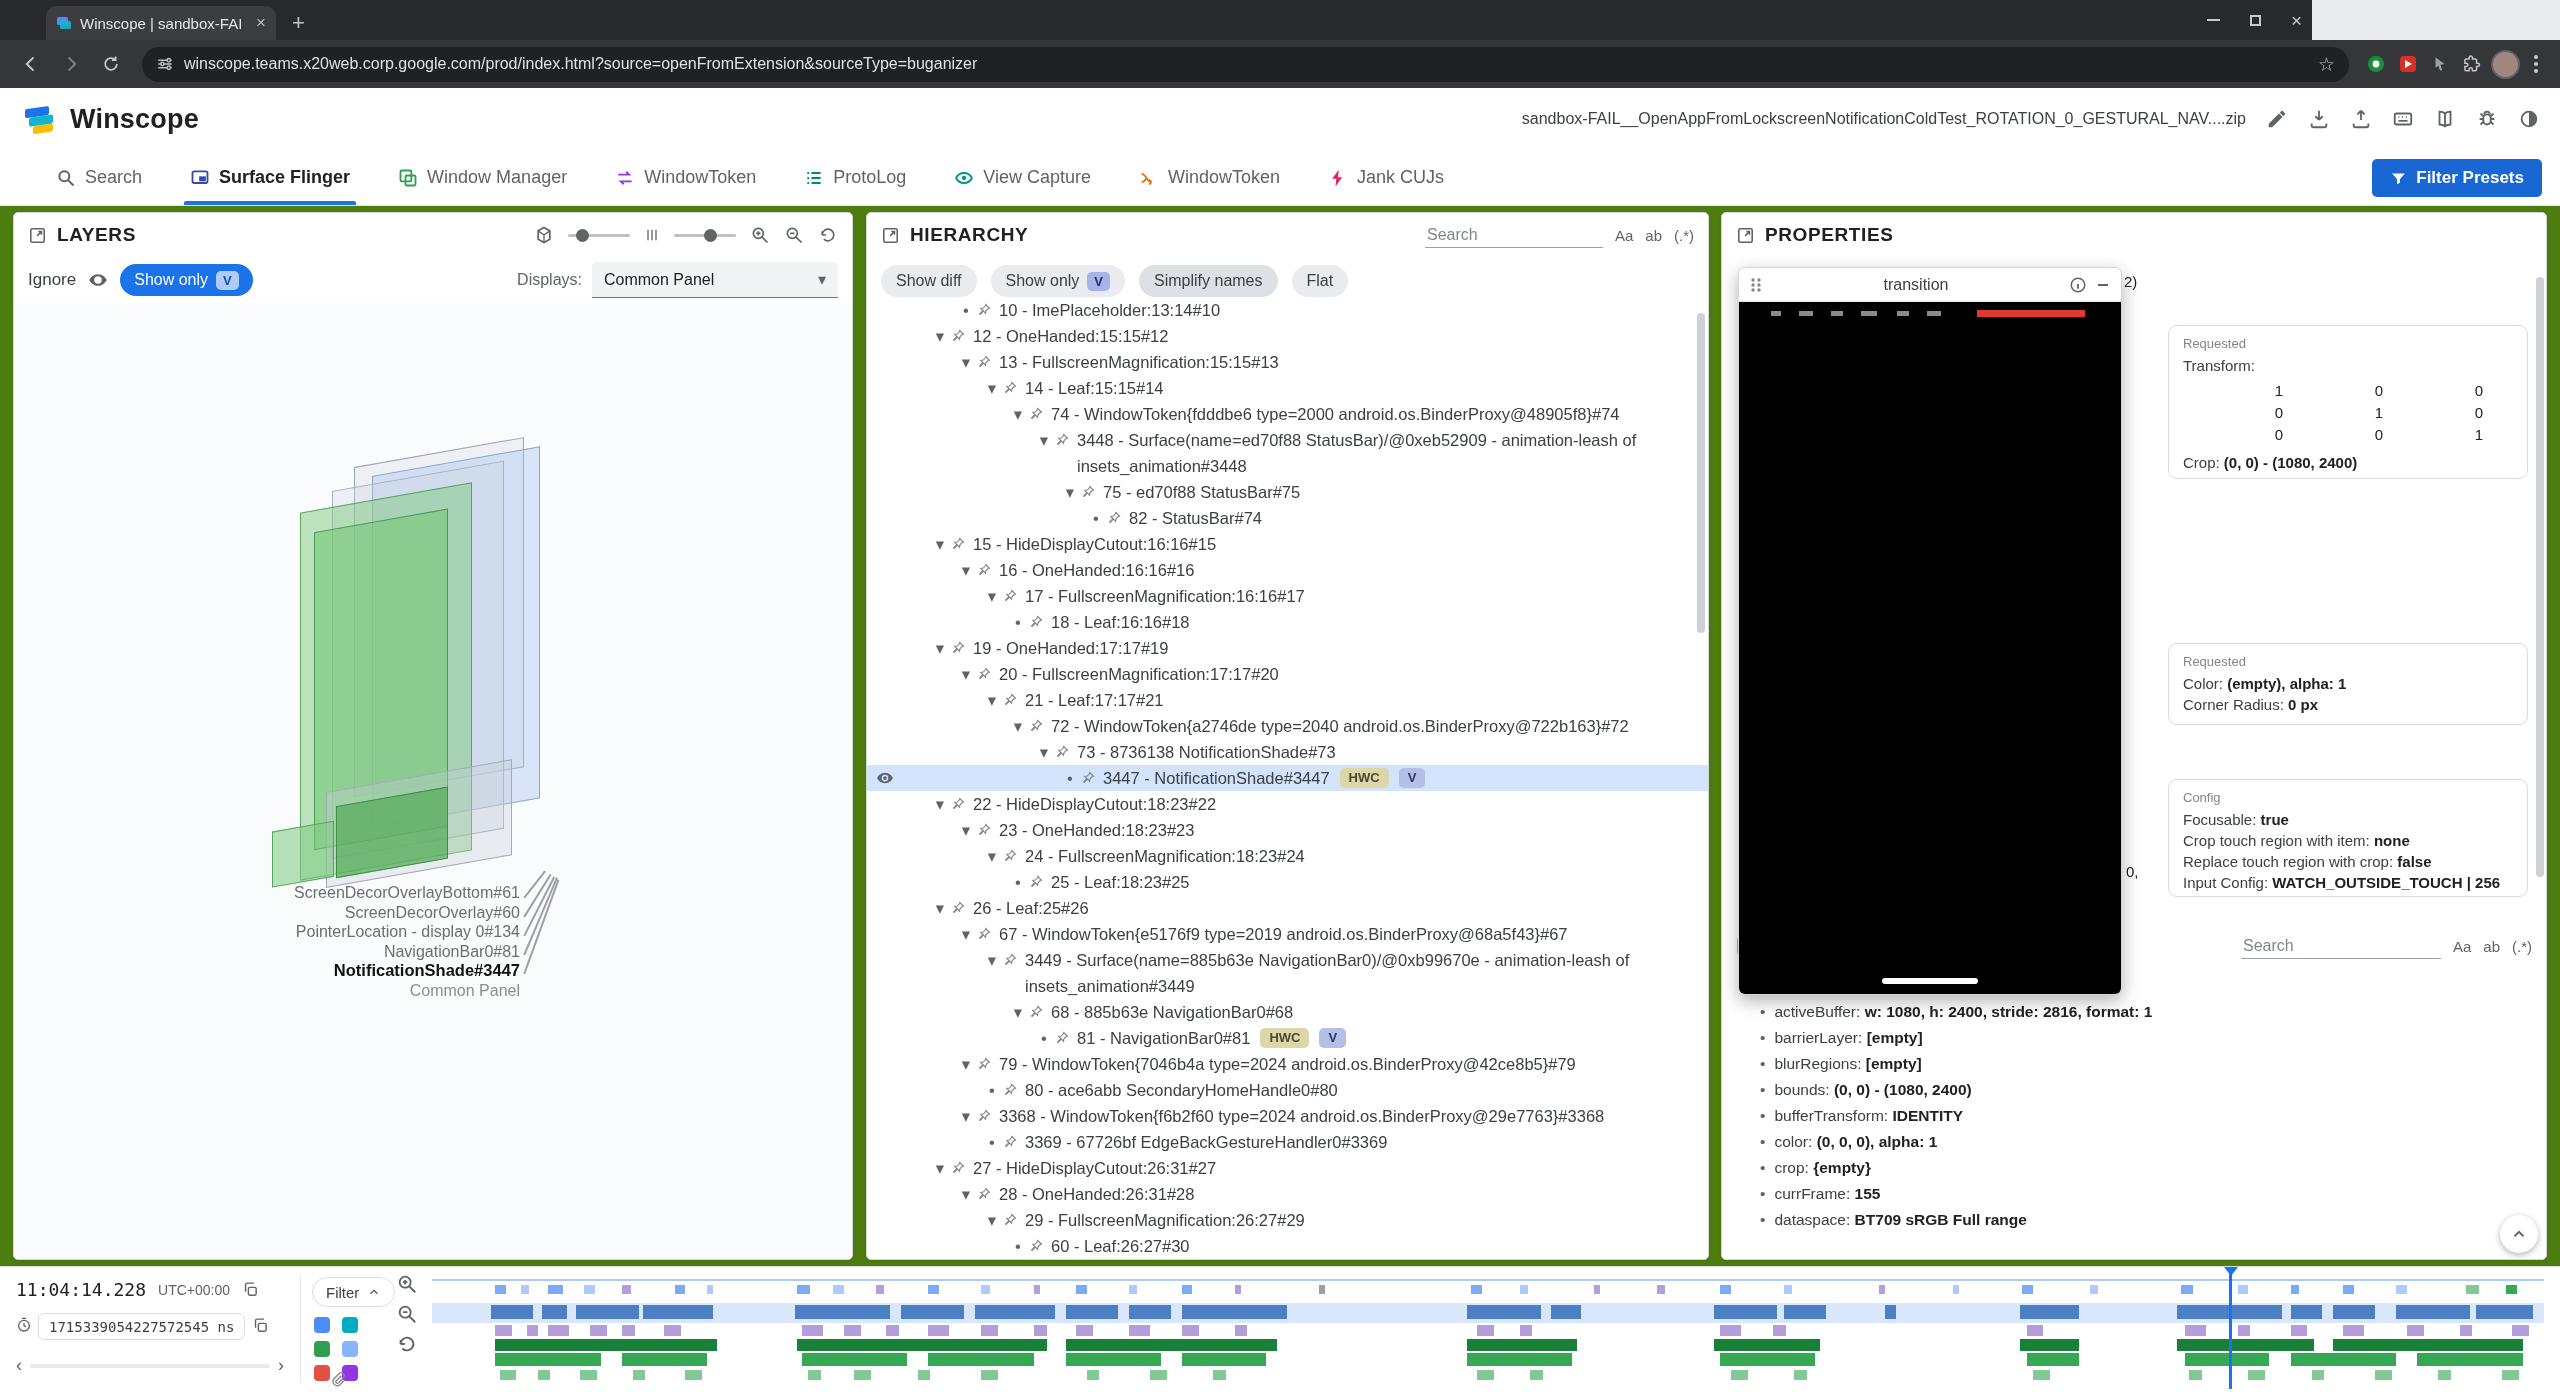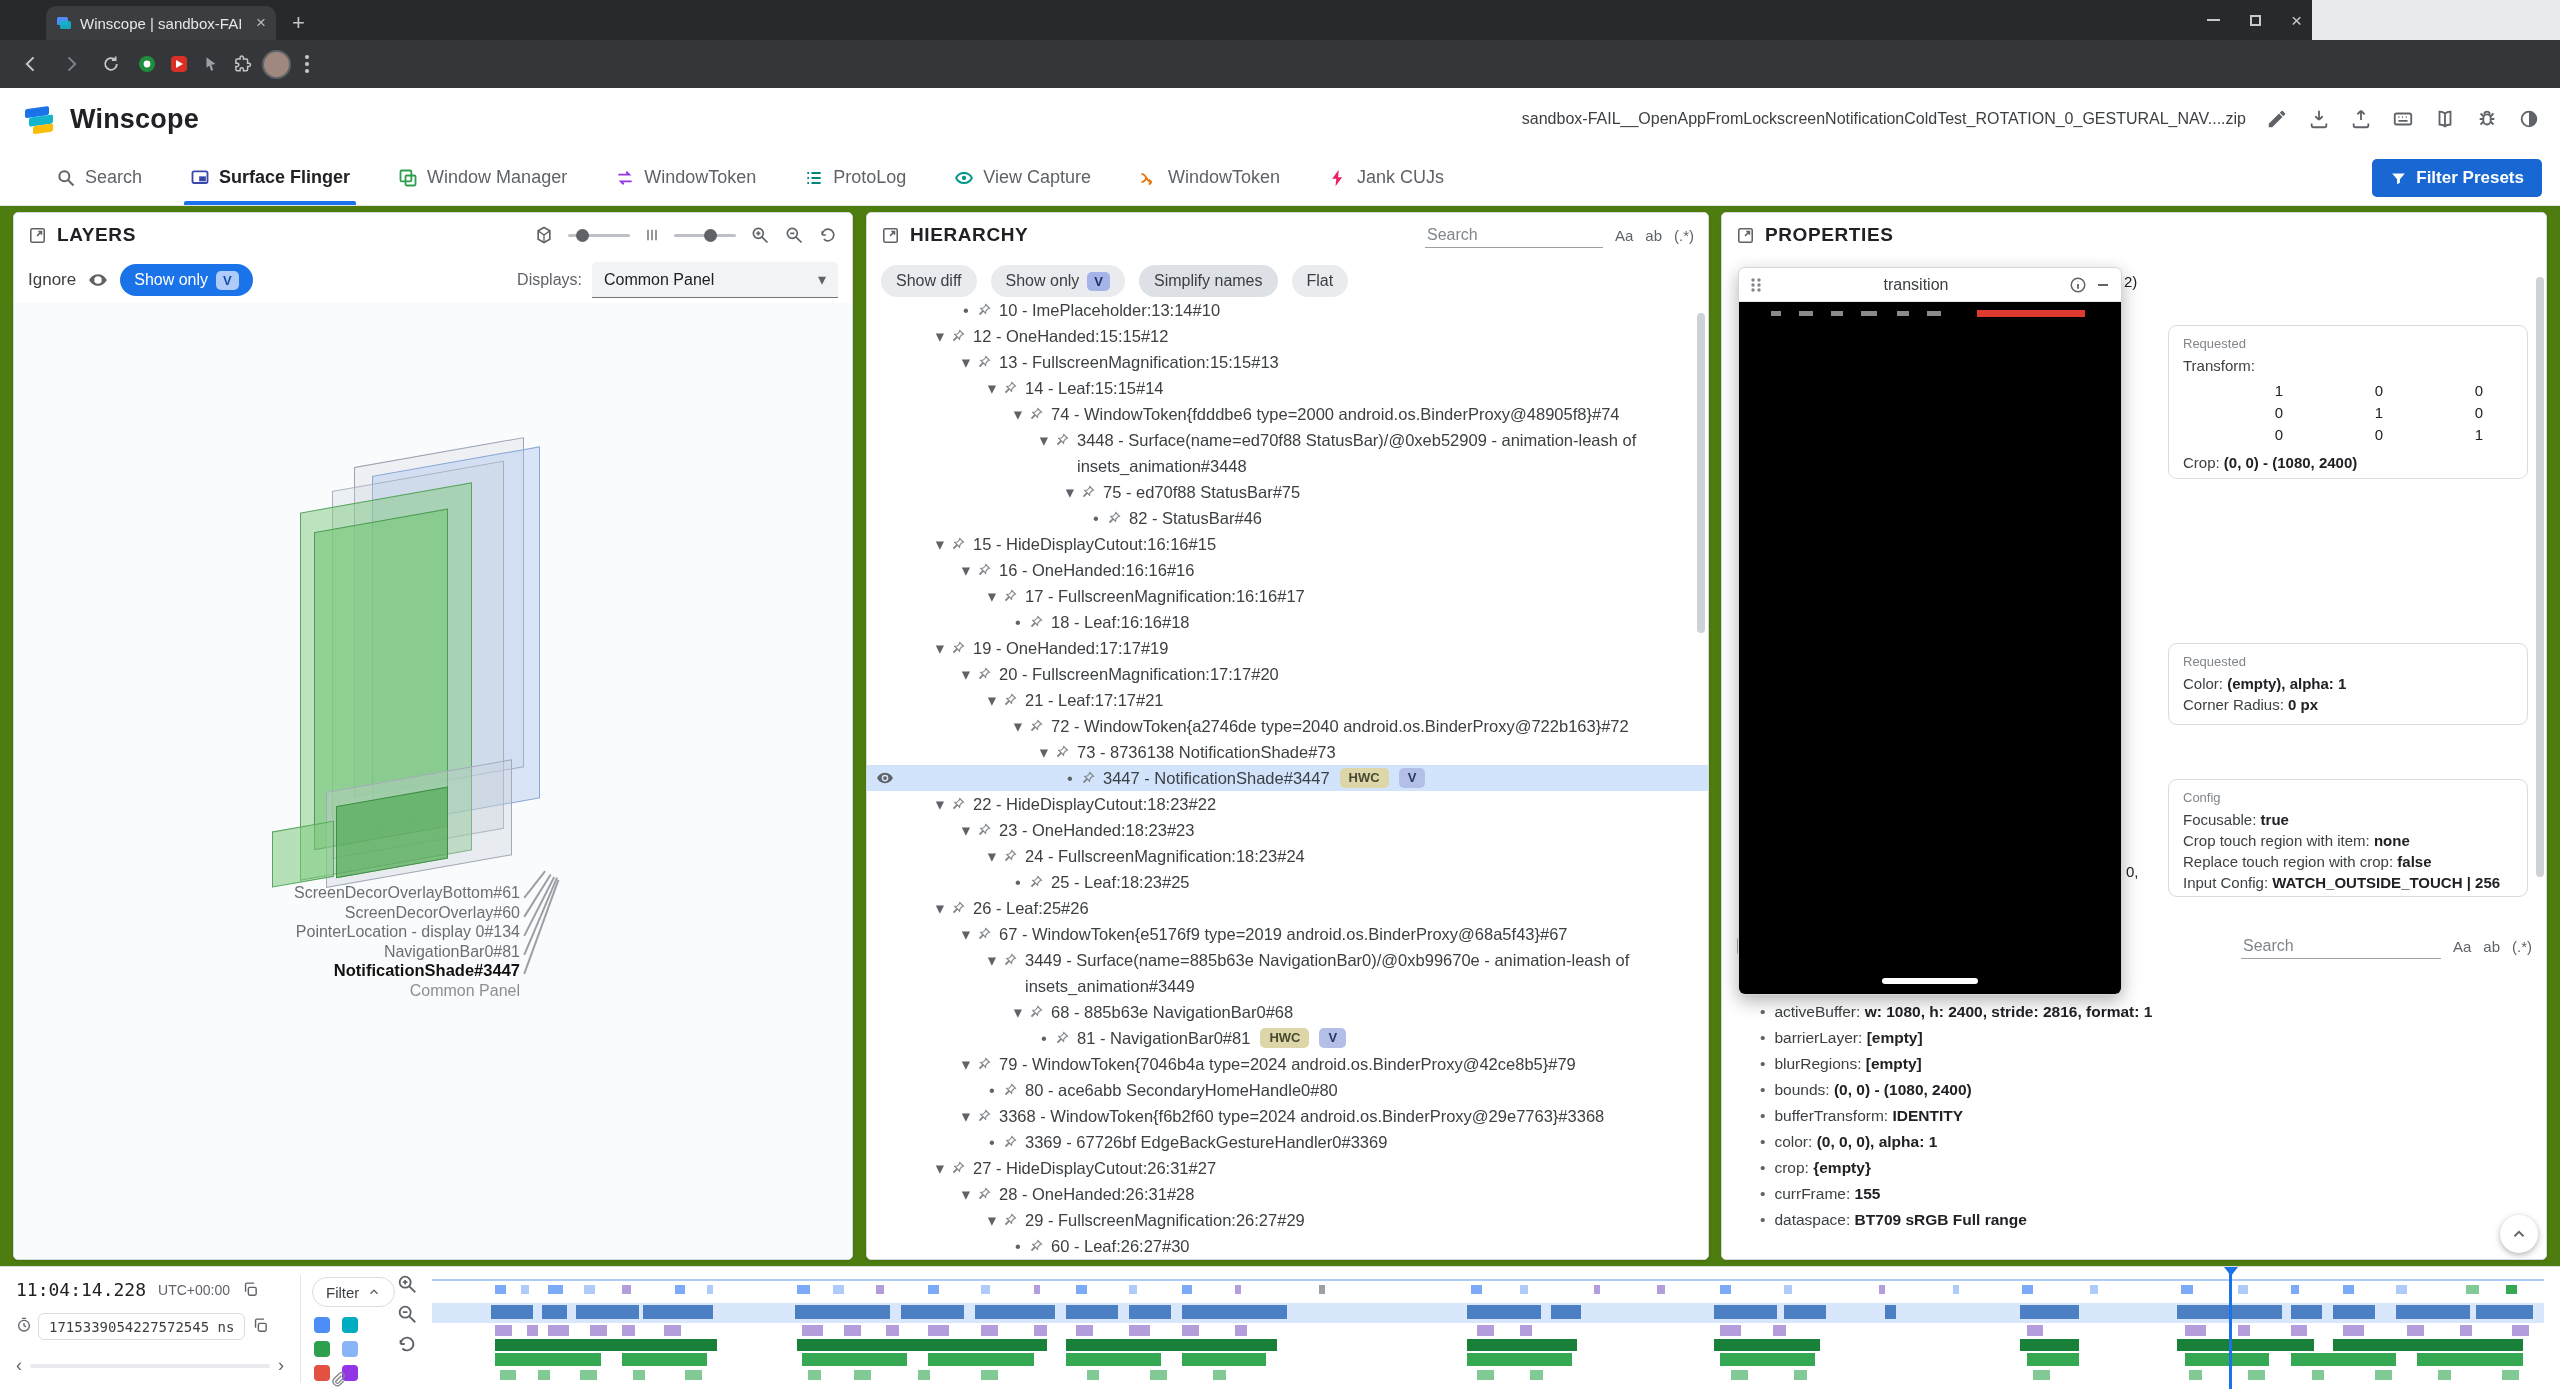--- a/index.html
+++ b/index.html
@@ -159,20 +159,32 @@
   <span class="navbtn ic">
     <svg width="20" height="20" viewBox="0 0 24 24">
         <path d="M9 4l8 8-8 8" fill="none" stroke="#7d8084" stroke-width="2.4"></path>
       </svg>
   </span>
   <span class="navbtn ic">
     <svg width="20" height="20" viewBox="0 0 24 24">
         <path d="M19 12a7 7 0 1 1-2-4.9M17.5 3v4.3H13" fill="none" stroke="#c4c7c5" stroke-width="2.2"></path>
       </svg>
   </span>
+  <div class="urlpill">
+    <span class="ic">
+      <svg width="18" height="18" viewBox="0 0 24 24">
+          <path d="M3 7h12M19 7h2M3 12h4M11 12h10M3 17h12M19 17h2" stroke="#bdc1c6" stroke-width="2"></path>
+          <circle cx="17" cy="7" r="2.2" fill="none" stroke="#bdc1c6" stroke-width="2"></circle>
+          <circle cx="8.5" cy="12" r="2.2" fill="none" stroke="#bdc1c6" stroke-width="2"></circle>
+          <circle cx="17" cy="17" r="2.2" fill="none" stroke="#bdc1c6" stroke-width="2"></circle>
+        </svg>
+    </span>
+    <span class="urltext">winscope.teams.x20web.corp.google.com/prod/index.html?source=openFromExtension&amp;sourceType=buganizer</span>
+    <span class="star">☆</span>
+  </div>
   <span class="extic">
     <svg width="20" height="20" viewBox="0 0 20 20">
         <circle cx="10" cy="10" r="8" fill="#1e8e3e"></circle>
         <circle cx="10" cy="10" r="3.4" fill="#fff"></circle>
       </svg>
   </span>
   <span class="extic">
     <svg width="20" height="20" viewBox="0 0 20 20">
         <rect x="2" y="2" width="16" height="16" rx="4" fill="#d93025"></rect>
         <path d="M7 6l7 4-7 4z" fill="#fff"></path>
@@ -534,21 +546,21 @@
         </div>
         <div class="tree-row">
           <span class="gutter"></span>
           <span class="indent" style="width: 182px;"></span>
           <span class="toggle">•</span>
           <span class="pin">
             <svg viewBox="0 0 24 24" width="15" height="15">
               <path d="M14 4l6 6-2.5.8-3.2 3.2-.6 4-3.4-3.4L5 19.9 4.1 19l5.3-5.3L6 10.3l4-.6 3.2-3.2L14 4z" fill="none" stroke="#80868b" stroke-width="1.8"></path>
             </svg>
           </span>
-          <span class="lab">82 - StatusBar#46</span>
+          <span class="lab">82 - StatusBar#74</span>
         </div>
         <div class="tree-row">
           <span class="gutter"></span>
           <span class="indent" style="width: 26px;"></span>
           <span class="toggle">▾</span>
           <span class="pin">
             <svg viewBox="0 0 24 24" width="15" height="15">
               <path d="M14 4l6 6-2.5.8-3.2 3.2-.6 4-3.4-3.4L5 19.9 4.1 19l5.3-5.3L6 10.3l4-.6 3.2-3.2L14 4z" fill="none" stroke="#80868b" stroke-width="1.8"></path>
             </svg>
           </span>

